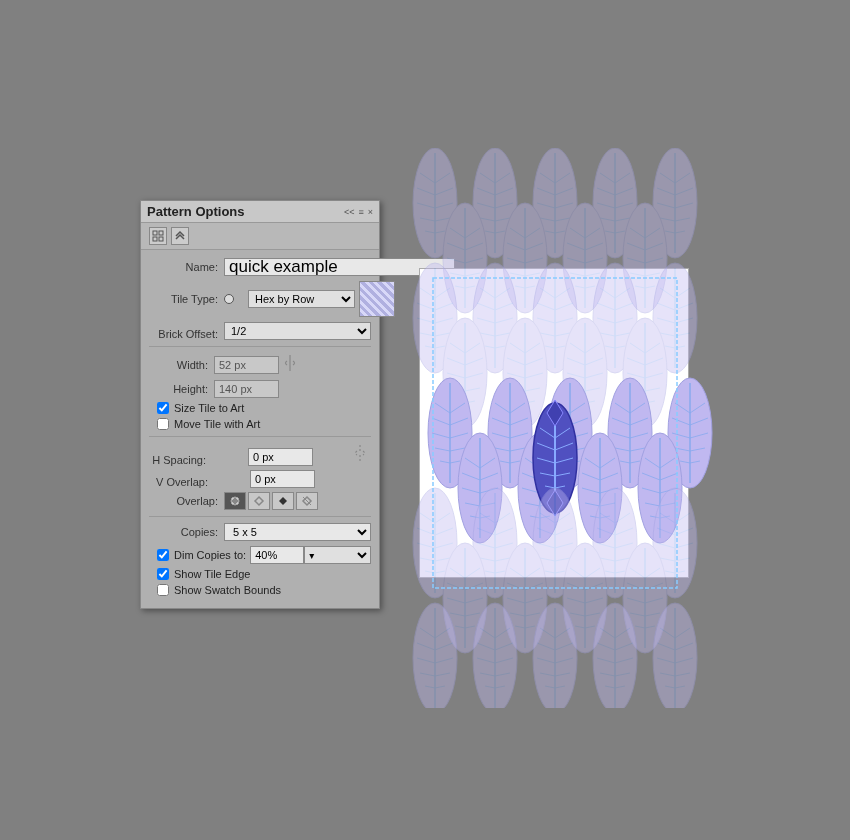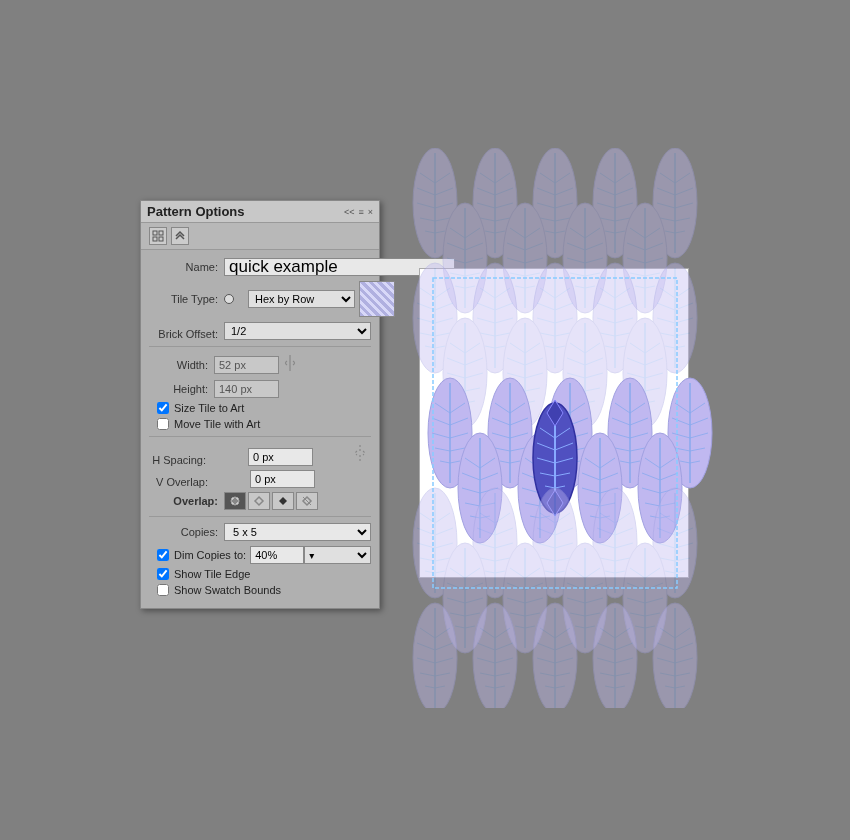--- a/index.html
+++ b/index.html
@@ -173,21 +173,20 @@
     }
     .copies-row {
       display: flex;
       align-items: center;
       margin-bottom: 5px;
     }
     .overlap-row {
       display: flex;
       align-items: center;
       margin-bottom: 5px;
-      font-weight: bold;
     }
     .overlap-btn {
       width: 22px;
       height: 18px;
       border: 1px solid #888;
       background: #c8c8c8;
       margin-right: 2px;
       display: flex;
       align-items: center;
       justify-content: center;

